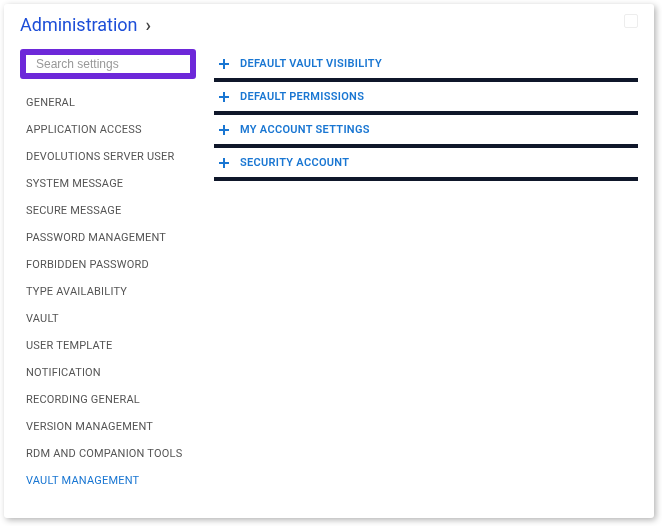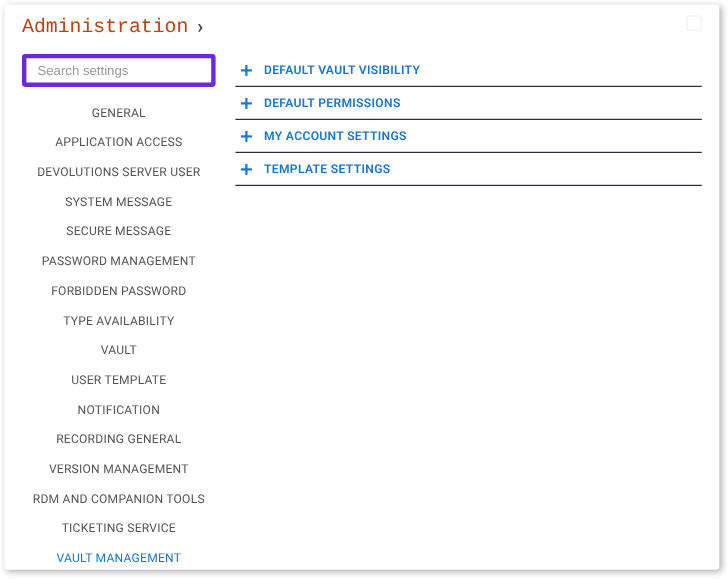--- a/index.html
+++ b/index.html
@@ -23,22 +23,21 @@
     }
     .breadcrumb {
       display: flex;
       align-items: center;
       gap: 8px;
       margin-bottom: 14px;
       color: #333;
     }
     .breadcrumb-item {
       font-size: 18px;
-      color: #c2410c;
-      font-family: Liberation Mono, monospace;
+      color: #1d4ed8;
     }
     .breadcrumb-item.current {
       font-weight: 600;
     }
     .breadcrumb-sep {
       font-size: 18px;
       color: #444;
       font-weight: 600;
     }
     .layout {
@@ -48,31 +47,30 @@
     .sidebar {
       width: 176px;
       flex-shrink: 0;
     }
     .search-wrap {
       margin-bottom: 10px;
     }
     .search-input {
       width: 100%;
       height: 30px;
-      border: 4px solid #6d28d9;
+      border: 6px solid #6d28d9;
       border-radius: 3px;
       padding: 0 10px;
       font-size: 12px;
       color: #555;
       outline: none;
     }
     .search-input::placeholder { color: #999; }
     .nav-list {
       list-style: none;
-      text-align: center;
     }
     .nav-item {
       font-size: 11px;
       letter-spacing: 0.2px;
       color: #555;
       padding: 7px 6px;
       cursor: pointer;
       white-space: nowrap;
     }
     .nav-item.active {
@@ -80,21 +78,21 @@
     }
     .content {
       flex: 1;
       padding-top: 6px;
     }
     .accordion-item {
       display: flex;
       align-items: center;
       gap: 10px;
       padding: 8px 4px;
-      border-bottom: 1px solid #0f172a;
+      border-bottom: 4px solid #0f172a;
       cursor: pointer;
     }
     .accordion-item:first-child {
       padding-top: 2px;
     }
     .plus-icon {
       width: 12px;
       height: 12px;
       position: relative;
       flex-shrink: 0;
@@ -151,37 +149,36 @@
           <li class="nav-item">SECURE MESSAGE</li>
           <li class="nav-item">PASSWORD MANAGEMENT</li>
           <li class="nav-item">FORBIDDEN PASSWORD</li>
           <li class="nav-item">TYPE AVAILABILITY</li>
           <li class="nav-item">VAULT</li>
           <li class="nav-item">USER TEMPLATE</li>
           <li class="nav-item">NOTIFICATION</li>
           <li class="nav-item">RECORDING GENERAL</li>
           <li class="nav-item">VERSION MANAGEMENT</li>
           <li class="nav-item">RDM AND COMPANION TOOLS</li>
-          <li class="nav-item">TICKETING SERVICE</li>
           <li class="nav-item active">VAULT MANAGEMENT</li>
         </ul>
     </aside>
 
     <main class="content" id="content-list">
         <div class="accordion-item">
           <span class="plus-icon"></span>
           <span class="accordion-label">DEFAULT VAULT VISIBILITY</span>
         </div>
         <div class="accordion-item">
           <span class="plus-icon"></span>
           <span class="accordion-label">DEFAULT PERMISSIONS</span>
         </div>
         <div class="accordion-item">
           <span class="plus-icon"></span>
           <span class="accordion-label">MY ACCOUNT SETTINGS</span>
         </div>
         <div class="accordion-item">
           <span class="plus-icon"></span>
-          <span class="accordion-label">TEMPLATE SETTINGS</span>
+          <span class="accordion-label">SECURITY ACCOUNT</span>
         </div>
       </main>
   </div>
 </div>
 
 </body></html>

